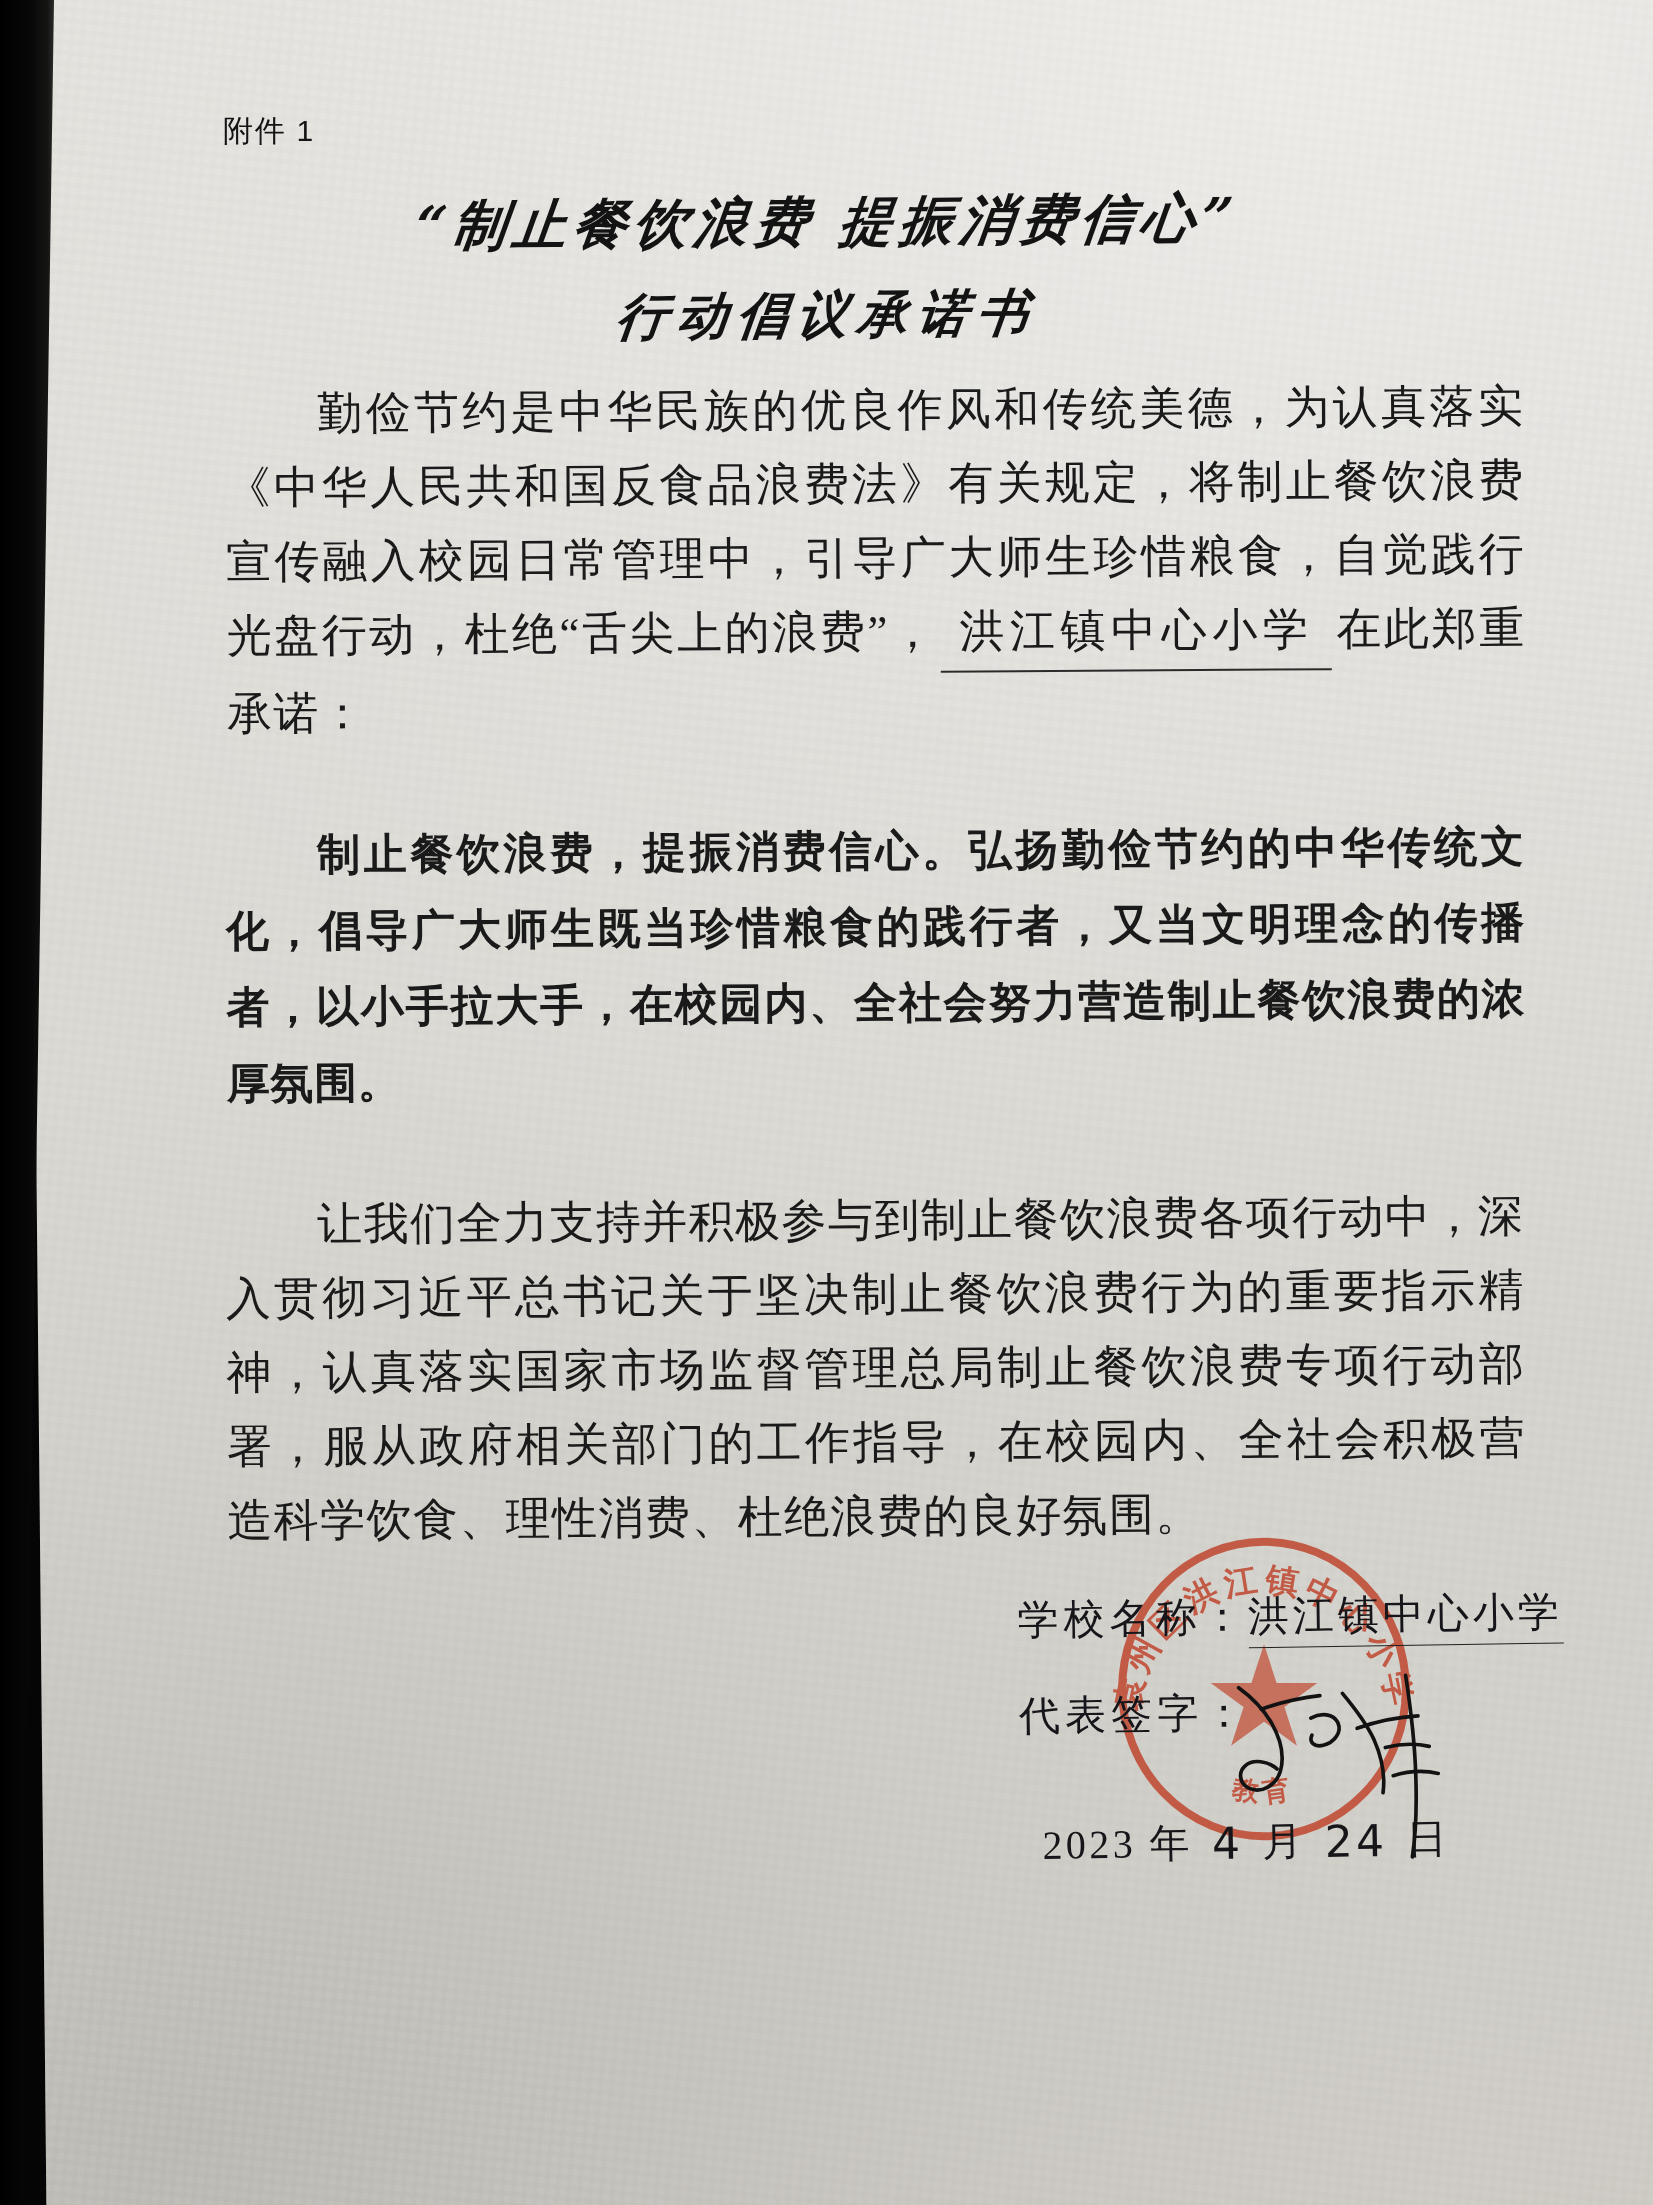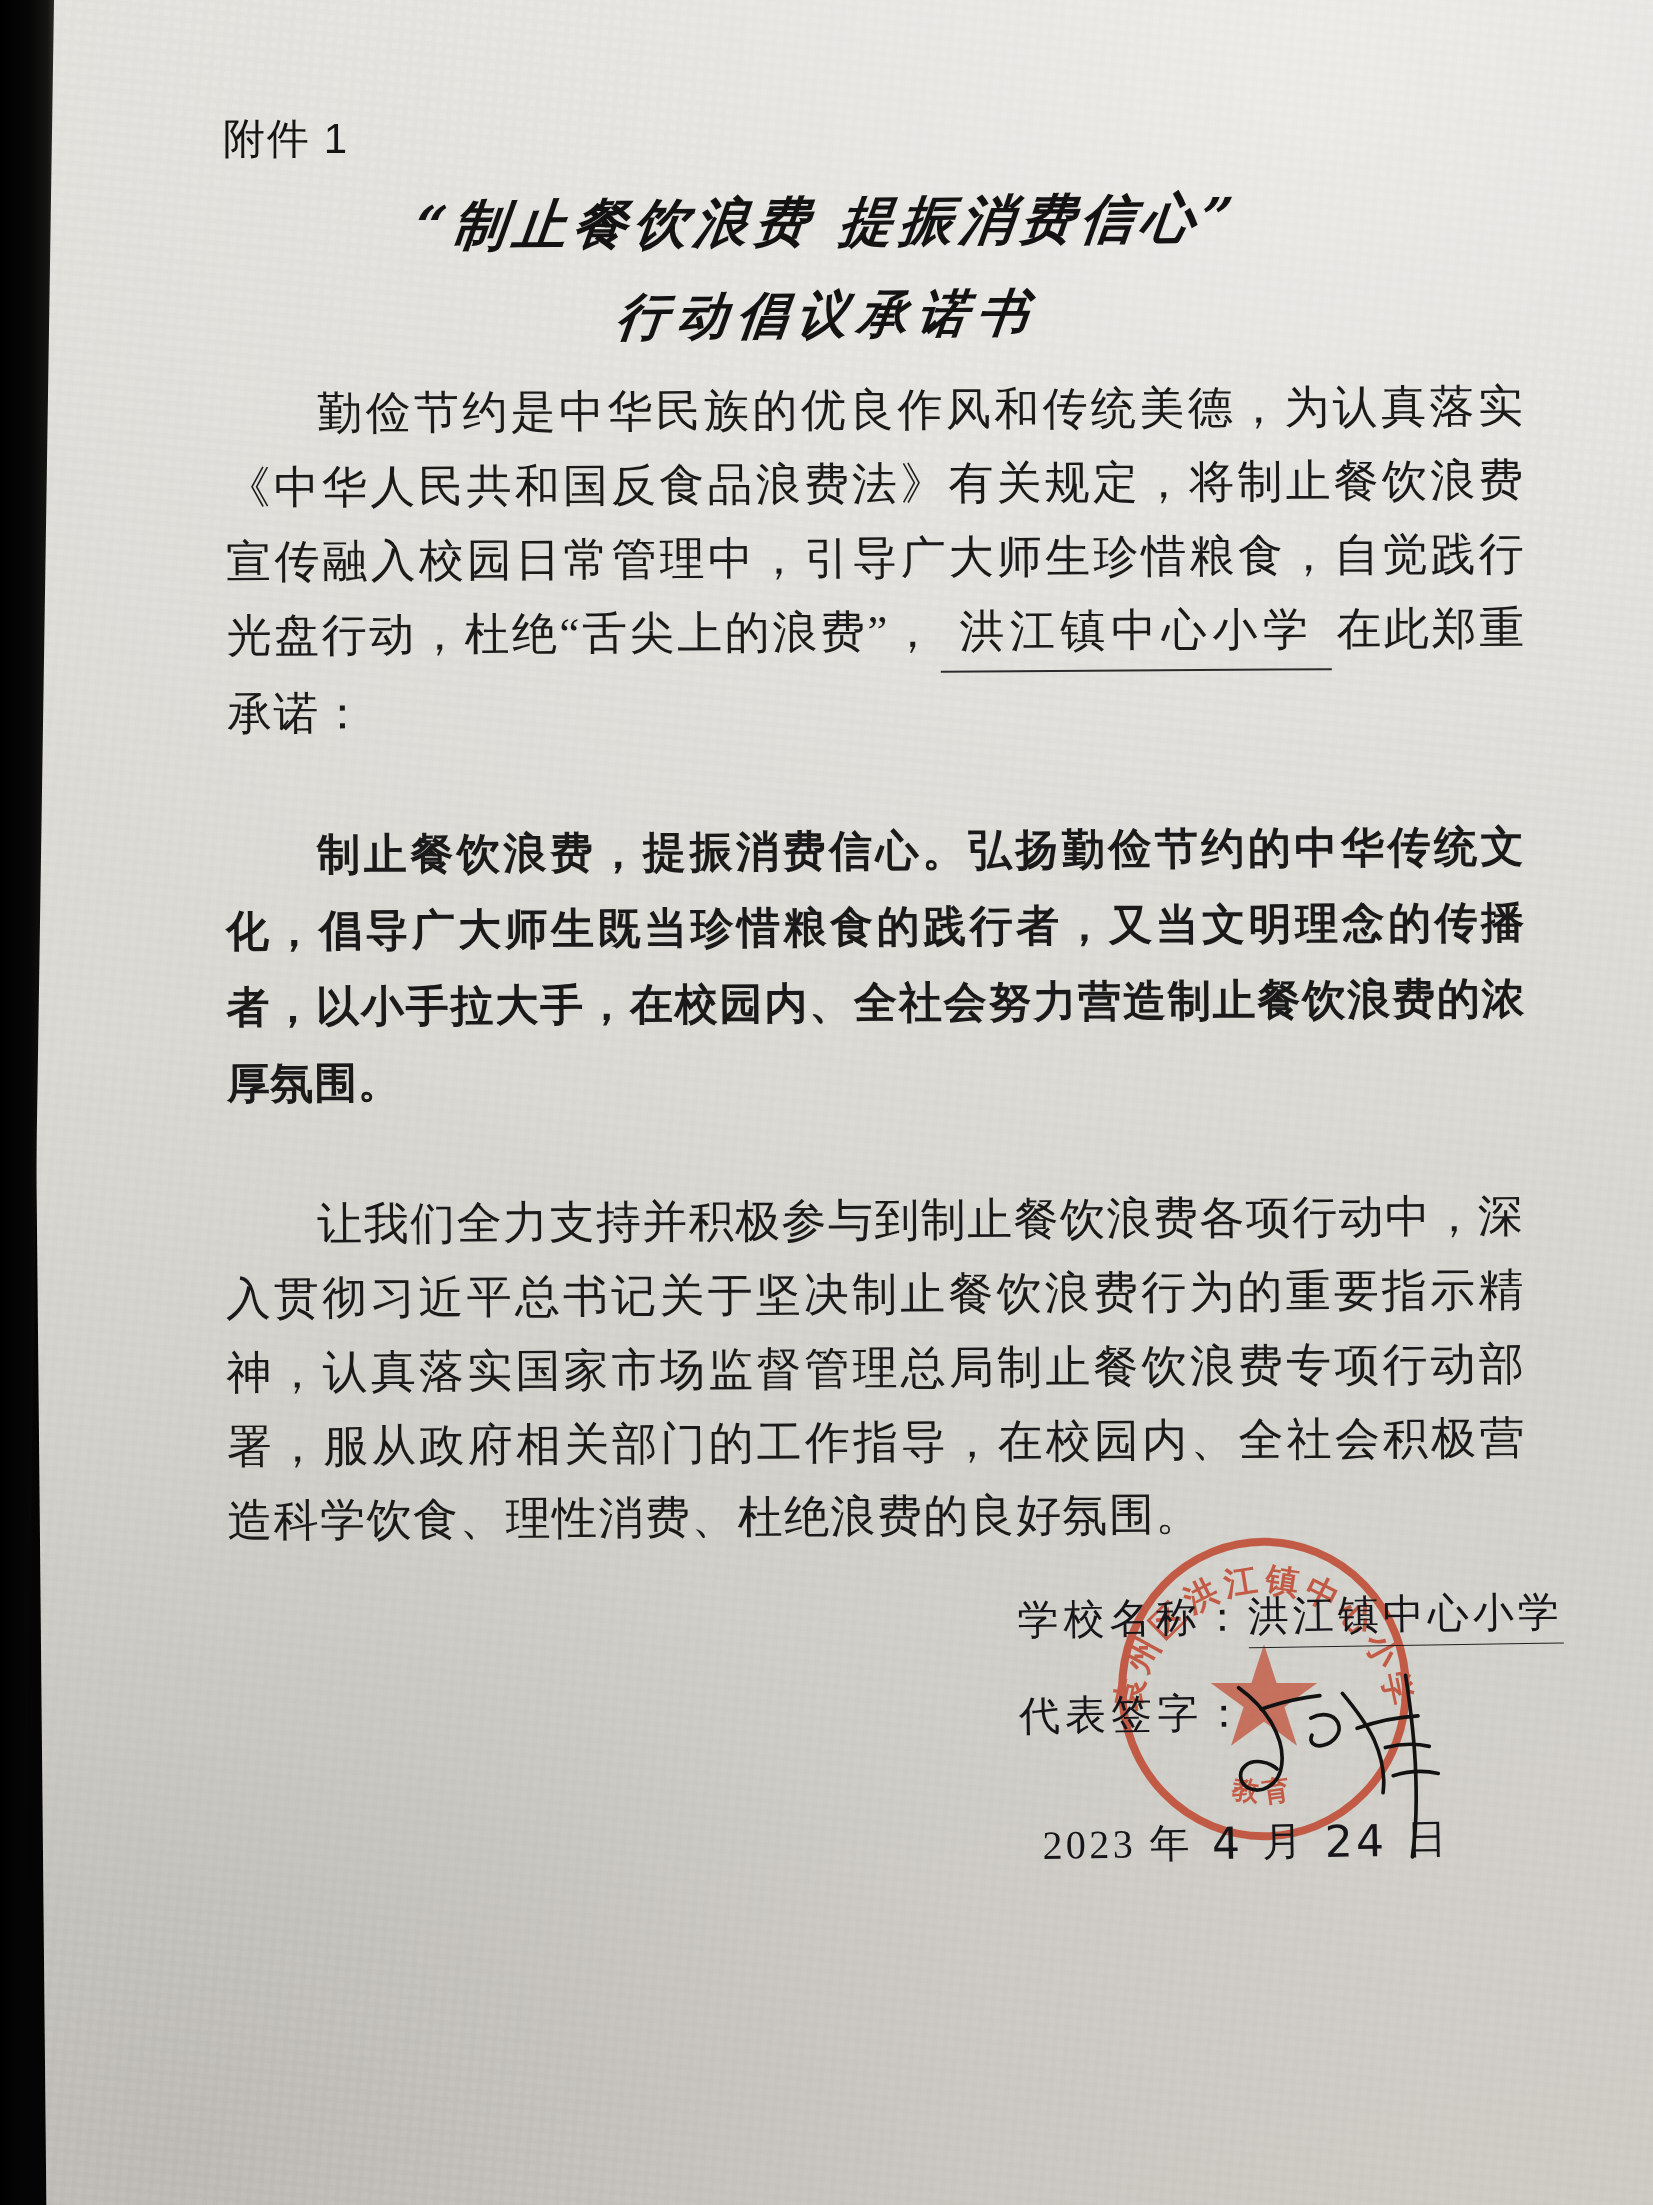--- a/index.html
+++ b/index.html
@@ -65,21 +65,21 @@
     inset: 0;
     z-index: 5;
     color: #1b1b1b;
   }
 
   .attachment-label {
     position: absolute;
     left: 223px;
     top: 111px;
     font-family: "Liberation Sans", "DejaVu Sans", sans-serif;
-    font-size: 42px;
+    font-size: 30px;
     letter-spacing: 1.7px;
     color: #141414;
     white-space: nowrap;
   }
 
   
   .title-line {
     position: absolute;
     width: 1654px;
     text-align: center;

